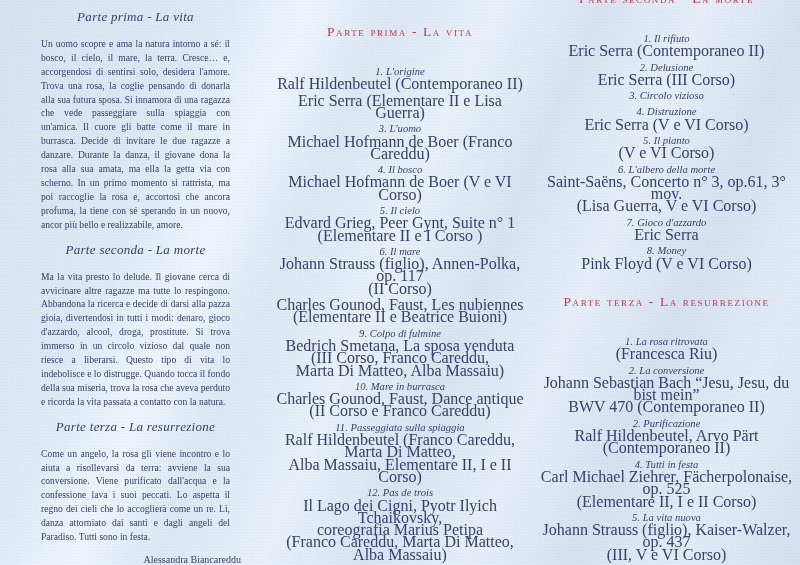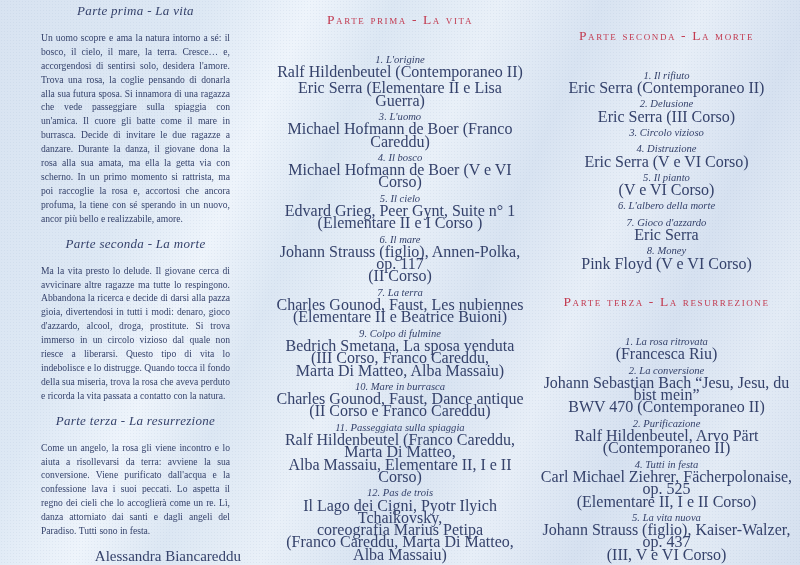--- a/index.html
+++ b/index.html
@@ -30,21 +30,21 @@
   .left-title {
     font-size:13px; font-style:italic; font-weight:normal;
     text-align:center; letter-spacing:0.3px;
     margin:6px 0 12px;
   }
   .left-body {
     font-size:9.6px; line-height:13.9px;
     text-align:justify; margin:0 13px 10px;
   }
   .signature {
-    font-size:15px; text-align:right; padding-right:2px;
+    font-size:10px; text-align:right; padding-right:2px;
   }
 
   .red-title {
     font-size:13.5px; font-weight:normal;
     font-variant:small-caps; letter-spacing:1.6px;
     color:#c23a50;
     margin:0 0 26px;
   }
   .program-section ~ .program-section { margin-top:24px; }
 
@@ -107,21 +107,20 @@
 (Elementare II e I Corso )</div>
         </div>
 
         <div class="item">
           <div class="item-title">6. Il mare</div>
           <div class="item-detail">Johann Strauss (figlio), Annen-Polka, op. 117
 (II Corso)</div>
         </div>
 
         <div class="item">
-          <div class="item-title">7. La terra</div>
           <div class="item-detail">Charles Gounod, Faust, Les nubiennes
 (Elementare II e Beatrice Buioni)</div>
         </div>
 
 
         <div class="item">
           <div class="item-title">9. Colpo di fulmine</div>
           <div class="item-detail">Bedrich Smetana, La sposa venduta
 (III Corso, Franco Careddu,
 Marta Di Matteo, Alba Massaiu)</div>
@@ -174,20 +173,22 @@
                 <div class="item-detail">Eric Serra (V e VI Corso)</div>
               </div>
 
               <div class="item">
                 <div class="item-title">5. Il pianto</div>
                 <div class="item-detail">(V e VI Corso)</div>
               </div>
 
               <div class="item">
                 <div class="item-title">6. L'albero della morte</div>
+                <div class="item-detail">Saint-Saëns, Concerto n° 3, op.61, 3° mov.
+(Lisa Guerra, V e VI Corso)</div>
               </div>
 
               <div class="item">
                 <div class="item-title">7. Gioco d'azzardo</div>
                 <div class="item-detail">Eric Serra</div>
               </div>
 
               <div class="item">
                 <div class="item-title">8. Money</div>
                 <div class="item-detail">Pink Floyd (V e VI Corso)</div>

